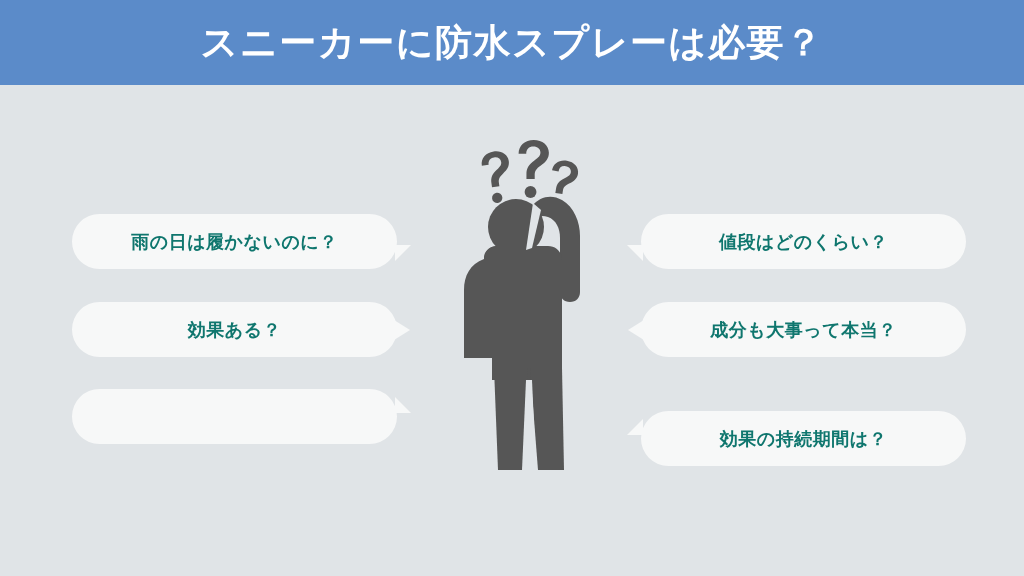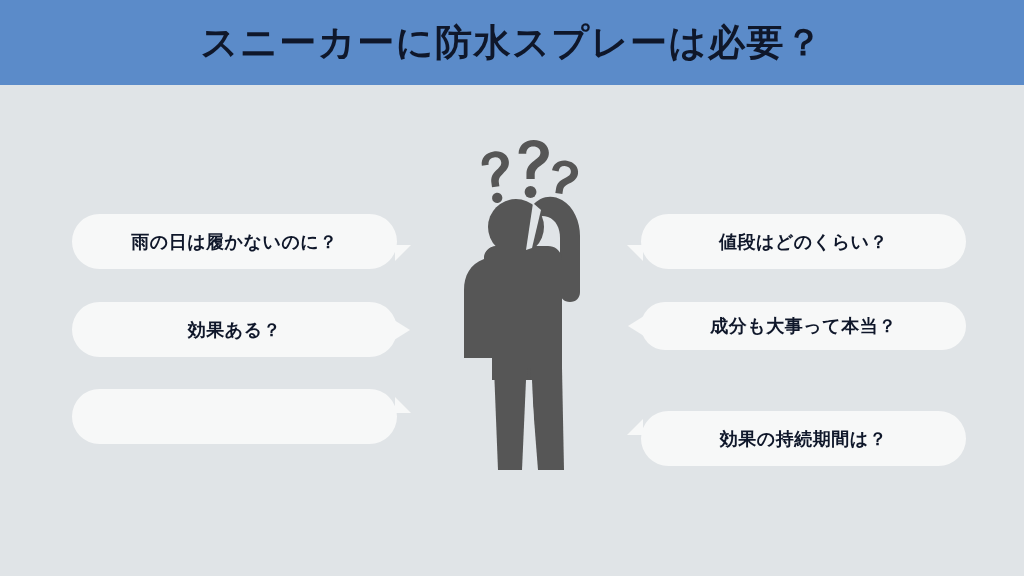--- a/index.html
+++ b/index.html
@@ -26,41 +26,41 @@
     left: 0;
     top: 0;
     width: 1024px;
     height: 85px;
     background: #5b8bc9;
     display: flex;
     align-items: center;
     justify-content: center;
   }
   .header-title {
-    color: #0f172a;
+    color: #ffffff;
     font-size: 37px;
     font-weight: bold;
     letter-spacing: 1.5px;
     line-height: 1;
     white-space: nowrap;
     font-family: "DejaVu Sans", "Liberation Sans", sans-serif;
   }
 
   
   .bubble {
     position: absolute;
     background: #f7f8f8;
     border-radius: 34px;
     display: flex;
     align-items: center;
     justify-content: center;
     box-sizing: border-box;
   }
   .bubble-text {
-    color: #0f172a;
+    color: #0f766e;
     font-size: 18px;
     font-weight: bold;
     line-height: 1;
     white-space: nowrap;
     letter-spacing: 0.5px;
   }
   
   .tail {
     position: absolute;
     width: 0;
@@ -139,21 +139,21 @@
 
   <div class="bubble" style="left:72px; top:389px; width:325px; height:55px;">
     <span class="tail tail-r-top"></span>
   </div>
 
   <div class="bubble" style="left:641px; top:214px; width:325px; height:55px;">
     <span class="bubble-text">値段はどのくらい？</span>
     <span class="tail tail-l-bottom"></span>
   </div>
 
-  <div class="bubble" style="left:641px; top:302px; width:325px; height:48px;">
+  <div class="bubble" style="left:641px; top:302px; width:325px; height:55px;">
     <span class="bubble-text">成分も大事って本当？</span>
     <span class="tail tail-l-mid"></span>
   </div>
 
   <div class="bubble" style="left:641px; top:389px; width:325px; height:55px;margin-top:22px;">
     <span class="bubble-text">効果の持続期間は？</span>
     <span class="tail tail-l-top"></span>
   </div>
 
   <div id="figure-wrap">

